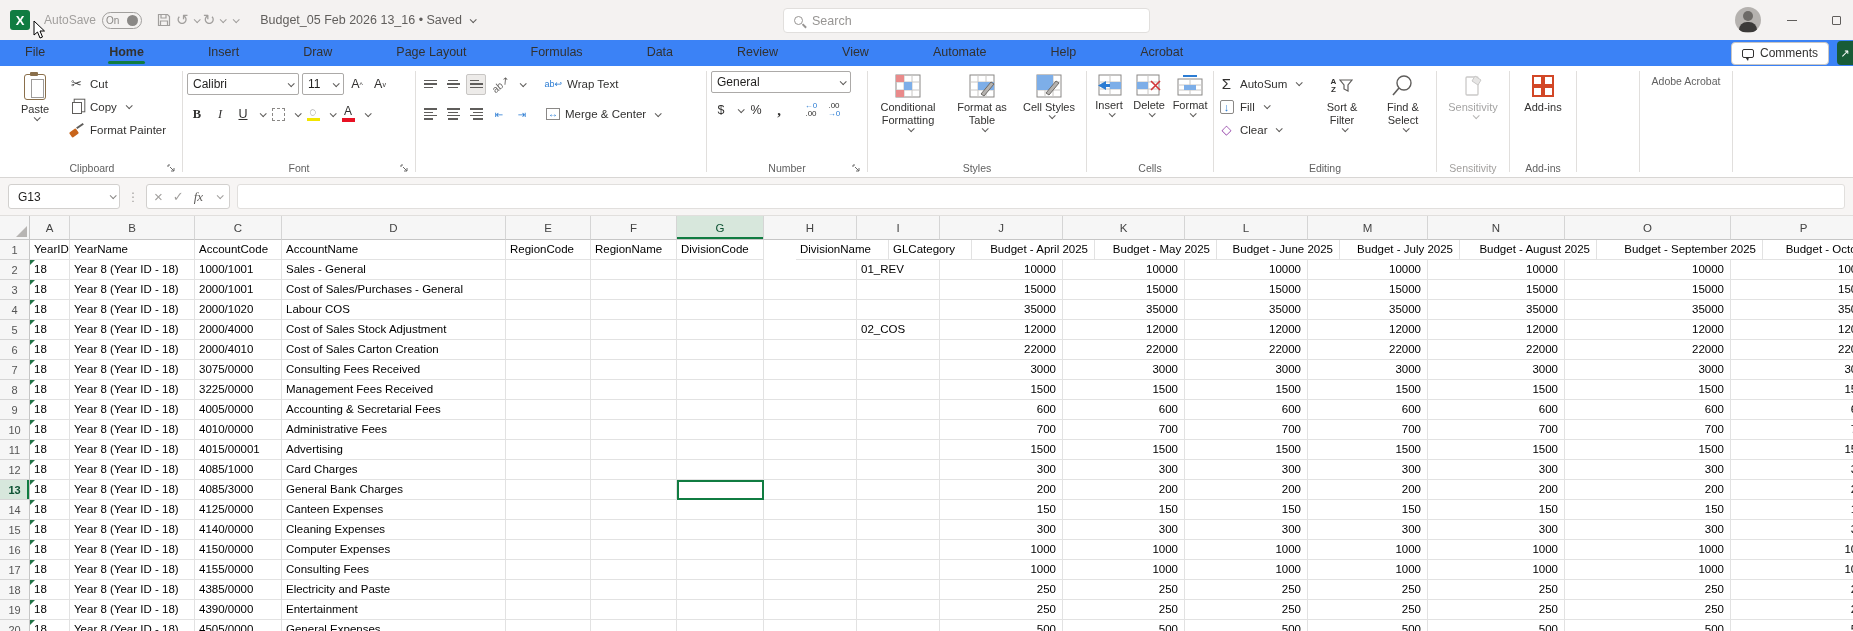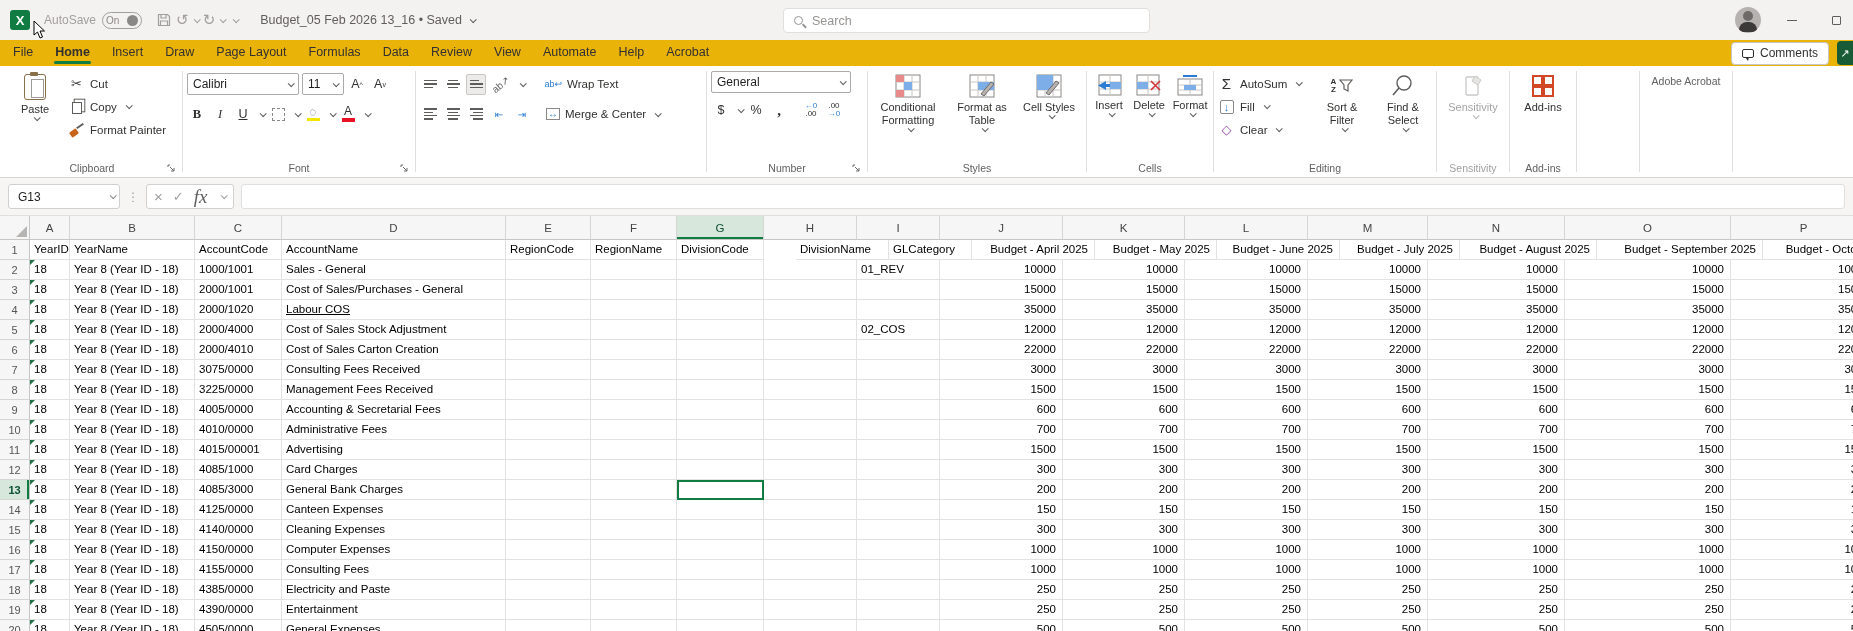--- a/index.html
+++ b/index.html
@@ -22,21 +22,21 @@
   .tb-right { position:absolute; right:0; top:0; height:40px; display:flex; align-items:center; gap:18px; padding-right:4px; }
   .avatar { width:26px; height:26px; border-radius:50%; background:#b5b2af; position:relative; overflow:hidden; }
   .avatar::before { content:""; position:absolute; width:10px; height:10px; border-radius:50%; background:#6d6a67; left:8px; top:4px; }
   .avatar::after { content:""; position:absolute; width:18px; height:10px; border-radius:8px 8px 0 0; background:#3b3a39; left:4px; top:15px; }
   .winbtn { width:26px; height:26px; display:flex; align-items:center; justify-content:center; color:#605e5c; }
   .minic { width:10px; height:1px; background:#605e5c; }
   .maxic { width:9px; height:9px; border:1px solid #605e5c; border-radius:1px; }
   .cursor-arrow { position:absolute; left:33px; top:20px; z-index:99; }
 
   
-  .tabrow { height:26px; background:#eab308; display:flex; align-items:center; padding:0 2px; position:relative; }
+  .tabrow { height:26px; background:#3b82f6; display:flex; align-items:center; padding:0 14px; position:relative;gap:42px; }
   .rtab { padding:2px 11px 5px; font-size:12.5px; color:#323130; position:relative; white-space:nowrap; }
   .rtab.active { font-weight:700; }
   .rtab.active::after { content:""; position:absolute; left:10px; right:10px; bottom:0; height:3px; border-radius:2px; background:#107C41; }
   .tabrow-right { position:absolute; right:0; top:1px; display:flex; align-items:center; gap:8px; }
   .comments-btn { height:23px; background:#fff; border:1px solid #c8c6c4; border-radius:4px; display:flex; align-items:center; gap:6px; padding:0 10px; font-size:12px; color:#323130; }
   .bubble { width:12px; height:9px; border:1.2px solid #323130; border-radius:2px; position:relative; }
   .bubble::after { content:""; position:absolute; left:2px; bottom:-4px; border-left:3px solid transparent; border-right:1px solid transparent; border-top:4px solid #323130; }
   .share-sliver { width:16px; height:24px; background:#185C37; border-radius:4px 0 0 4px; display:flex; align-items:center; justify-content:center; color:#fff; font-size:11px; }
 
   
@@ -87,21 +87,21 @@
   .clearic { color:#9341a8; font-size:13px; }
   .azic { display:flex; flex-direction:column; font-size:8px; line-height:8px; font-weight:bold; color:#323130; }
   .grid-ic { display:block; }
 
   
   .fbar { height:38px; background:#f7f5f4; display:flex; align-items:center; padding:0 8px; gap:7px; border-bottom:1px solid #e1dfdd; }
   .namebox { width:112px; height:25px; background:#fff; border:1px solid #d2d0ce; border-radius:3px; display:flex; align-items:center; padding:0 4px 0 9px; font-size:12px; color:#201f1e; }
   .namebox .chv { margin-left:auto; border-color:#8a8886; }
   .dots { color:#a19f9d; font-size:12px; }
   .fxbox { height:25px; background:#fff; border:1px solid #d2d0ce; border-radius:3px; display:flex; align-items:center; padding:0 7px; gap:10px; color:#a19f9d; font-size:13px; }
-  .fx { font-family:"Liberation Serif",serif; font-style:italic; color:#5f5d5b; font-size:19px; }
+  .fx { font-family:"Liberation Serif",serif; font-style:italic; color:#5f5d5b; font-size:13px; }
   .finput { flex:1; height:25px; background:#fff; border:1px solid #e1dfdd; border-radius:3px; font-size:12px; padding:0 8px; color:#201f1e; display:flex; align-items:center; }
 
   
   .sheet { position:relative; background:#fff; height:415px; overflow:hidden; }
   .hdr-row { display:flex; height:24px; }
   .corner { flex:none; background:#f6f6f6; border-right:1px solid #c6c6c6; border-bottom:1px solid #c6c6c6; position:relative; }
   .corner::after { content:""; position:absolute; right:2px; bottom:2px; border-bottom:11px solid #b7b5b3; border-left:11px solid transparent; }
   .chcell { flex:none; background:#f6f6f6; border-right:1px solid #d5d5d5; border-bottom:1px solid #c6c6c6; color:#444; font-size:11.5px; display:flex; align-items:center; justify-content:center; }
   .chcell.hl { background:#d7e7dc; color:#0c5132; box-shadow:inset 0 -2px 0 #107C41; }
   .srow { display:flex; height:20px; }
@@ -669,21 +669,21 @@
         <div class="cell num" style="width: 120px;">15000</div>
         <div class="cell num" style="width: 137px;">15000</div>
         <div class="cell num" style="width: 166px;">15000</div>
         <div class="cell num" style="width: 146px;">15000</div>
       </div>
       <div class="srow">
         <div class="gut" style="width: 30px;">4</div>
         <div class="cell" style="width: 40px;">18<span class="tri"></span></div>
         <div class="cell" style="width: 125px;">Year 8 (Year ID - 18)</div>
         <div class="cell" style="width: 87px;">2000/1020</div>
-        <div class="cell" style="width: 224px; text-decoration: underline;">Labour COS</div>
+        <div class="cell" style="width: 224px;">Labour COS</div>
         <div class="cell" style="width: 85px;"></div>
         <div class="cell" style="width: 86px;"></div>
         <div class="cell" style="width: 87px;"></div>
         <div class="cell" style="width: 93px;"></div>
         <div class="cell" style="width: 83px;"></div>
         <div class="cell num" style="width: 123px;">35000</div>
         <div class="cell num" style="width: 122px;">35000</div>
         <div class="cell num" style="width: 123px;">35000</div>
         <div class="cell num" style="width: 120px;">35000</div>
         <div class="cell num" style="width: 137px;">35000</div>

